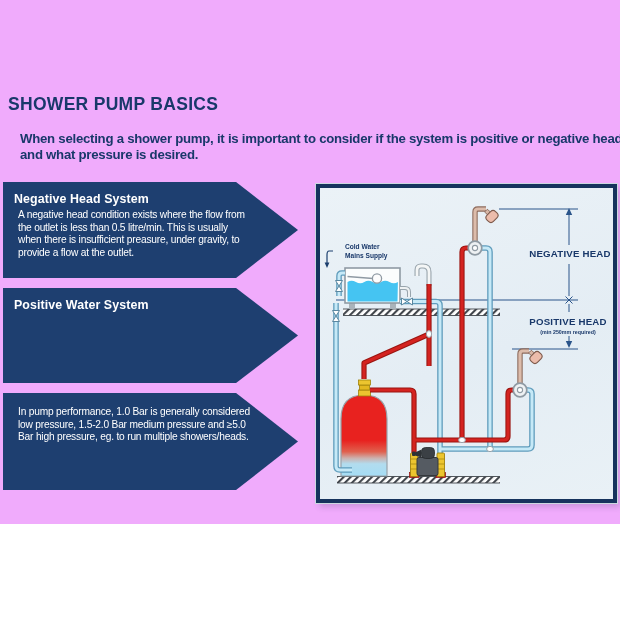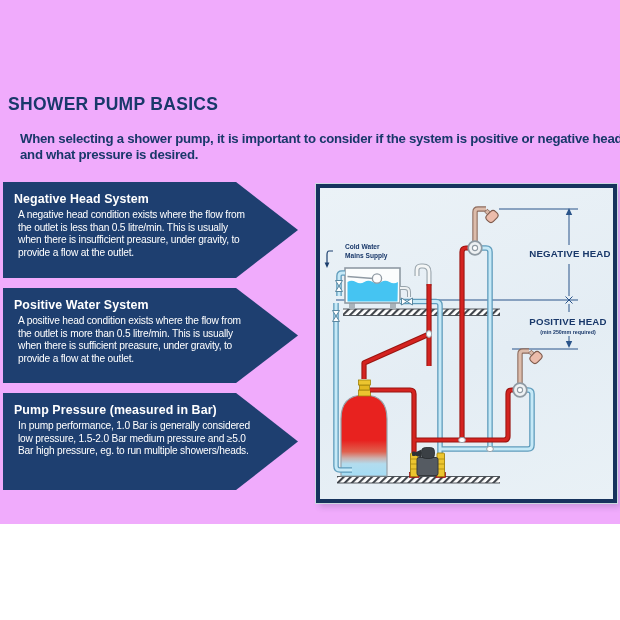--- a/index.html
+++ b/index.html
@@ -31,24 +31,22 @@
 
   <h1 class="page-title">SHOWER PUMP BASICS</h1>
   <p class="intro">When selecting a shower pump, it is important to consider if the system is positive or negative head and what pressure is desired.</p>
 
   <div class="callout" id="co1">
     <h3>Negative Head System</h3>
     <p>A negative head condition exists where the flow from the outlet is less than 0.5 litre/min. This is usually when there is insufficient preasure, under gravity, to provide a flow at the outlet.</p>
   </div>
   <div class="callout" id="co2">
     <h3>Positive Water System</h3>
-    <p>A positive head condition exists where the flow from the outlet is more than 0.5 litre/min. This is usually when there is sufficient preasure, under gravity, to provide a flow at the outlet.</p>
   </div>
   <div class="callout" id="co3">
-    <h3>Pump Pressure (measured in Bar)</h3>
     <p>In pump performance, 1.0 Bar is generally considered low pressure, 1.5-2.0 Bar medium pressure and ≥5.0 Bar high pressure, eg. to run multiple showers/heads.</p>
   </div>
 
   <div class="panel">
     <svg viewBox="4 3 293 311" preserveAspectRatio="none">
       <defs>
         <pattern id="hatch" width="5" height="8" patternUnits="userSpaceOnUse" patternTransform="rotate(45)">
           <rect width="5" height="8" fill="#ffffff"></rect>
           <rect width="2.1" height="8" fill="#41464c"></rect>
         </pattern>

